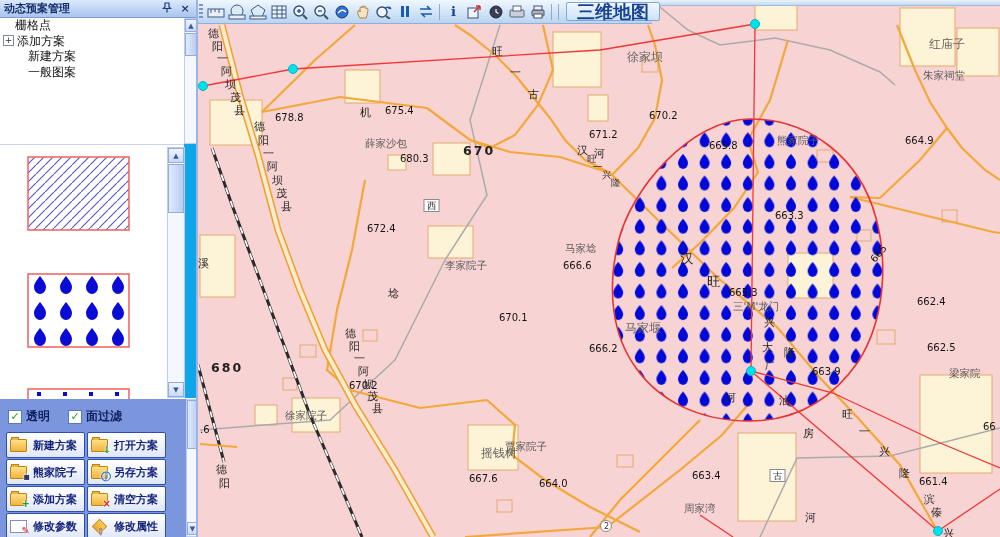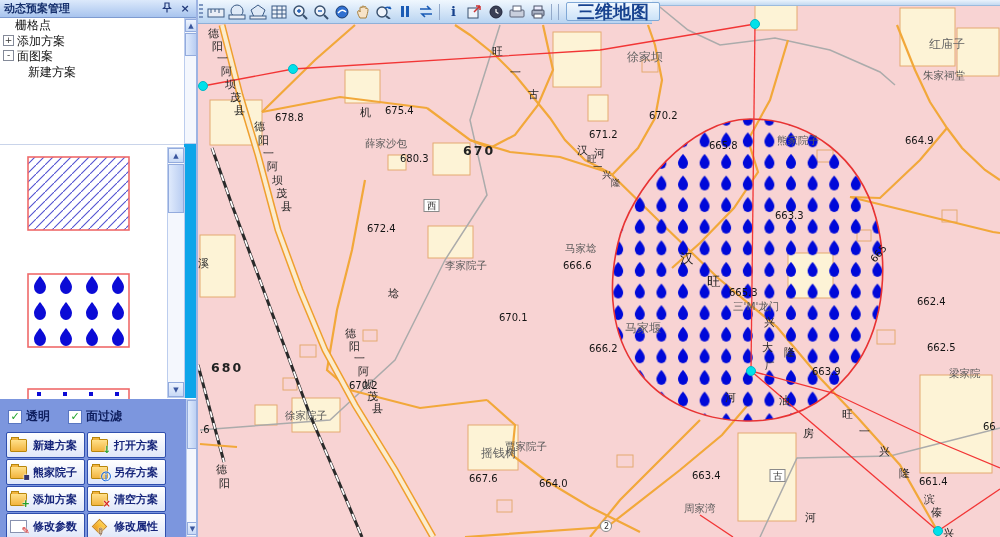--- a/index.html
+++ b/index.html
@@ -82,22 +82,22 @@
       <svg width="10" height="11" viewBox="0 0 10 11">
           <path d="M3,1 h4 v4 l1.5,1.5 h-7 L3,5 Z M5,6.5 v4" stroke="#223a7a" fill="none" stroke-width="1.2"></path>
         </svg>
     </span>
     <span id="close-btn" class="tbtn">×</span>
   </div>
 
   <div id="tree">
       <div class="trow"><span class="noexp"></span><span class="tlabel">栅格点</span></div>
       <div class="trow"><span class="exp">+</span><span class="tlabel">添加方案</span></div>
-      <div class="trow"><span class="exp">-</span><span class="tlabel">面图案</span></div>
       <div class="trow"><span class="noexp" style="width:28px"></span><span class="tlabel">新建方案</span></div>
+      <div class="trow"><span class="noexp" style="width:28px"></span><span class="tlabel">一般图案</span></div>
     </div>
 
   <div class="sb" style="left:184px;top:18px;width:14px;height:126px;">
     <div class="btn" style="top:0;height:13px;line-height:12px;">▲</div>
     <div class="thumb" style="top:14px;height:23px;"></div>
   </div>
 
   <div id="patterns">
     <div class="pattern-box" style="top:11px;">
       <svg width="103" height="75">

